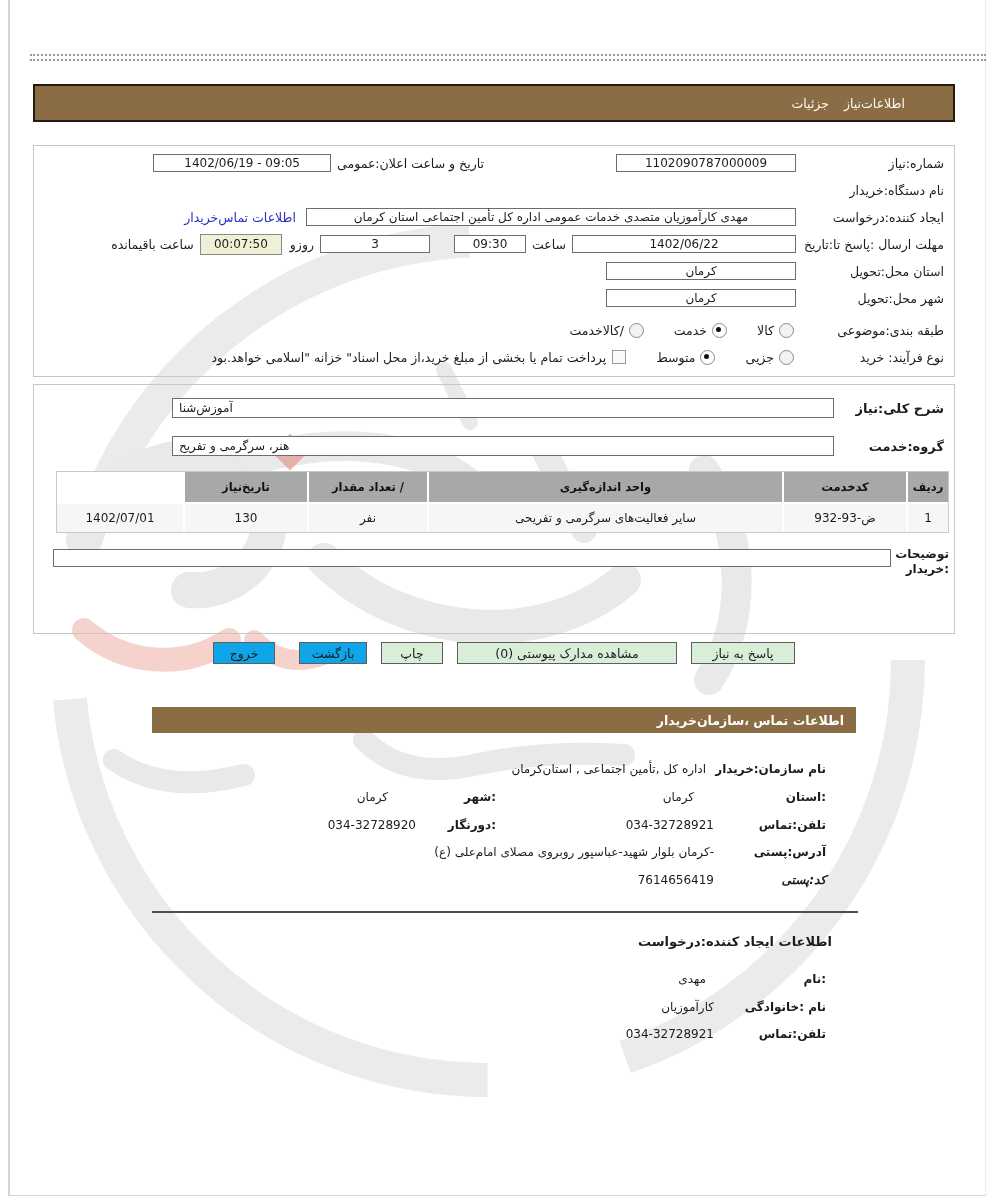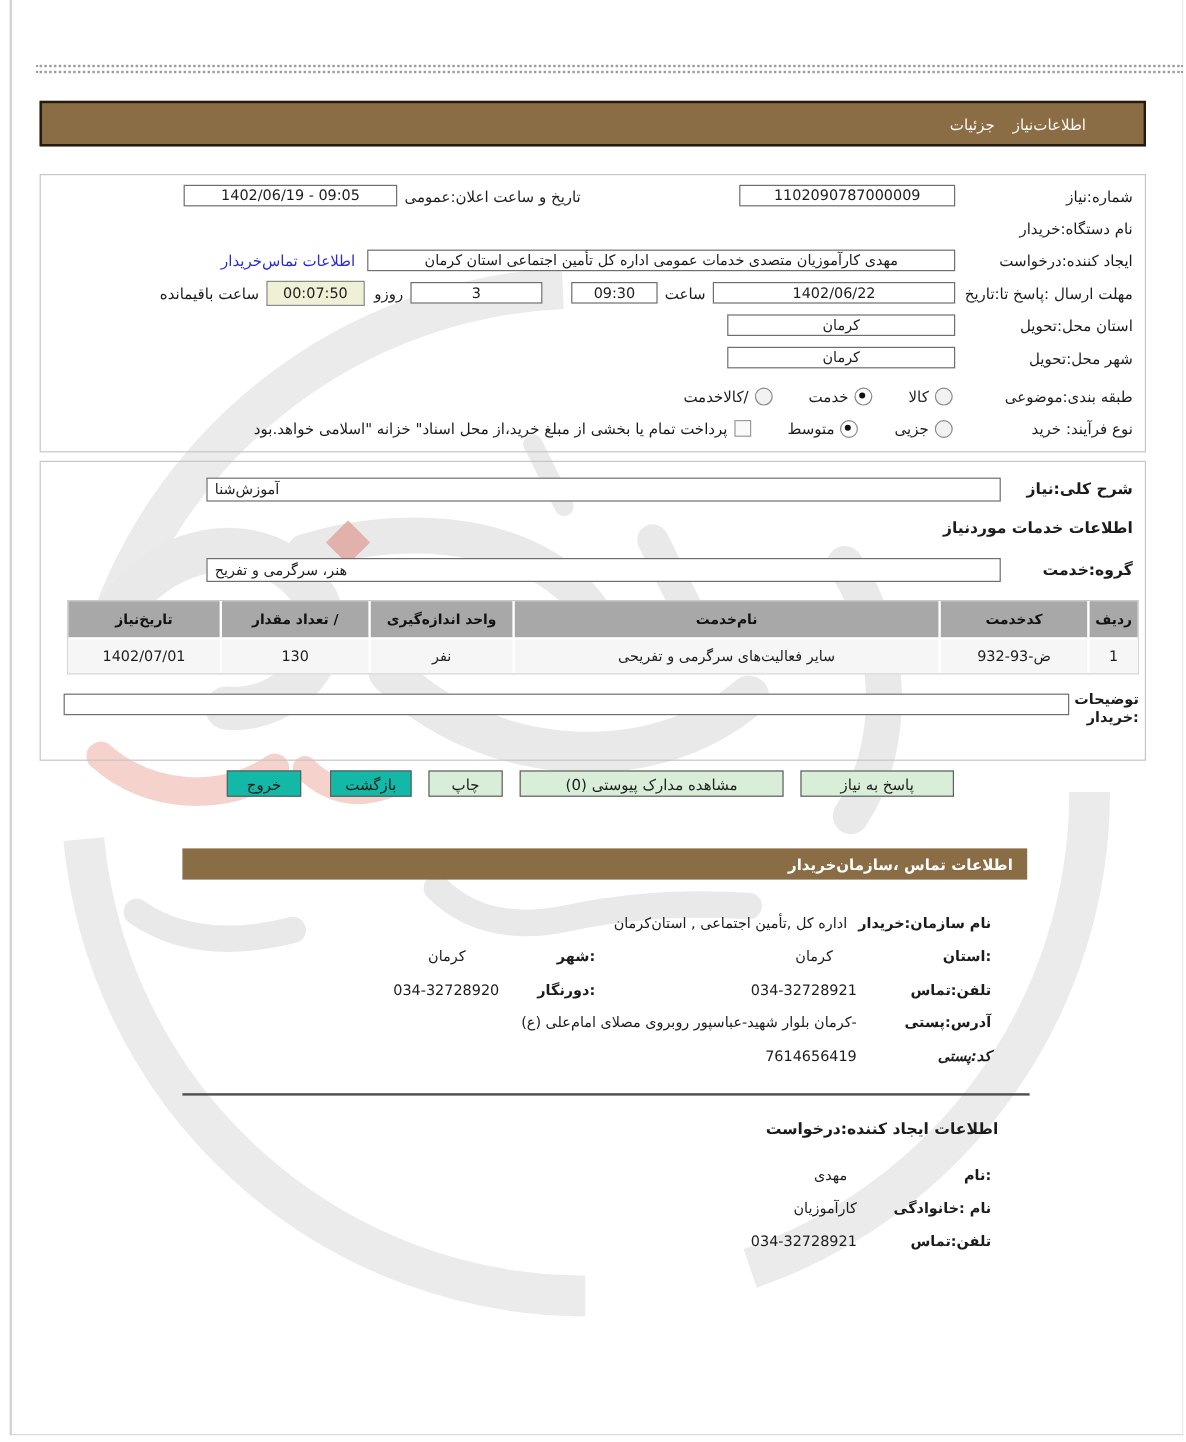--- a/index.html
+++ b/index.html
@@ -39,21 +39,21 @@
   .heading2{font-size:13px;font-weight:bold;margin:14px 10px 0 0;}
   
   .tbl{margin:14px 5px 0 22px;border:1px solid #c9c9c9;background:#fff;}
   .trow{display:grid;grid-template-columns:40px 122px auto 118px 122px 126px;gap:2px;direction:rtl;background:#fff;}
   .th{background:#a8a8a8;color:#111;font-weight:bold;font-size:11.5px;height:30px;display:flex;align-items:center;justify-content:center;}
   .td{background:#f6f6f6;font-size:12px;height:28px;display:flex;align-items:center;justify-content:center;margin-top:2px;}
   
   .btnrow{position:absolute;left:33px;top:642px;width:922px;direction:rtl;display:flex;align-items:center;padding-right:160px;box-sizing:border-box;gap:14px;}
   .btn{height:22px;border:1px solid #5e5e5e;font-size:12.5px;display:flex;align-items:center;justify-content:center;box-sizing:border-box;cursor:pointer;color:#1d1d1d;flex:none;}
   .btn.green{background:#d9eed9;}
-  .btn.pink{background:#14b8a6;}
+  .btn.pink{background:#0ea5e9;}
   
   .crow{position:absolute;left:152px;width:704px;height:22px;direction:rtl;font-size:12px;}
   .crow span{position:absolute;top:0;white-space:nowrap;}
   .hr2{position:absolute;left:152px;top:911px;width:706px;height:2px;background:#4e4e4e;}
 </style>
 </head>
 <body>
 
 <div class="page">
 
@@ -104,21 +104,21 @@
       </div>
 
       <div class="frow">
         <span class="flabel">ایجاد کننده:درخواست</span>
         <div class="ibox" style="width:490px;">مهدی کارآموزیان متصدی خدمات عمومی اداره کل تأمین اجتماعی استان کرمان</div>
         <span class="link">اطلاعات تماس‌خریدار</span>
       </div>
 
       <div class="frow">
         <span class="flabel">مهلت ارسال :پاسخ تا:تاریخ</span>
-        <div class="ibox ltr" style="width:202px;">1402/06/22</div>
+        <div class="ibox ltr" style="width:224px;">1402/06/22</div>
         <span style="margin-right:6px;">ساعت</span>
         <div class="ibox ltr" style="width:72px;margin-right:6px;">09:30</div>
         <div class="ibox ltr" style="width:110px;margin-right:24px;">3</div>
         <span style="margin-right:6px;">روزو</span>
         <div class="cdown ltr" style="margin-right:8px;">00:07:50</div>
         <span style="margin-right:6px;">ساعت باقیمانده</span>
       </div>
 
       <div class="frow">
         <span class="flabel">استان محل:تحویل</span>
@@ -163,32 +163,30 @@
       </div>
     </div>
 
     <div class="box box2">
 
       <div class="frow" style="margin-top:12px;height:22px;">
         <span class="b" style="width:110px;flex:none;font-size:13px;">شرح کلی:نیاز</span>
         <div class="ibox tall ta-r" style="width:662px;">آموزش‌شنا</div>
       </div>
 
-      <div class="heading2">اطلاعات خدمات موردنیاز</div>
 
       <div class="frow" style="margin-top:16px;height:22px;">
         <span class="b" style="width:110px;flex:none;font-size:13px;">گروه:خدمت</span>
         <div class="ibox tall ta-r" style="width:662px;">هنر، سرگرمی و تفریح</div>
       </div>
 
       <div class="tbl">
         <div class="trow">
           <div class="th">ردیف</div>
           <div class="th">کدخدمت</div>
-          <div class="th">نام‌خدمت</div>
           <div class="th">واحد اندازه‌گیری</div>
           <div class="th">/ تعداد مقدار</div>
           <div class="th">تاریخ‌نیاز</div>
         </div>
         <div class="trow">
           <div class="td">1</div>
           <div class="td">ض-93-932</div>
           <div class="td">سایر فعالیت‌های سرگرمی و تفریحی</div>
           <div class="td">نفر</div>
           <div class="td">130</div>
@@ -199,21 +197,21 @@
       <div class="frow" style="margin-top:14px;align-items:flex-start;padding-right:5px;">
         <span class="b" style="width:58px;flex:none;font-size:12px;line-height:15px;">
           <span>توضیحات</span><br>
           <span>:خریدار</span>
         </span>
         <div class="ibox" style="width:838px;margin-top:2px;"></div>
       </div>
     </div>
 
     <div class="btnrow">
-      <div class="btn green" style="width:128px;">پاسخ به نیاز</div>
+      <div class="btn green" style="width:104px;">پاسخ به نیاز</div>
       <div class="btn green" style="width:220px;">مشاهده مدارک پیوستی (0)</div>
       <div class="btn green" style="width:62px;">چاپ</div>
       <div class="btn pink" style="width:68px;">بازگشت</div>
       <div class="btn pink" style="width:62px;margin-right:10px;">خروج</div>
     </div>
 
     <div class="bar2">
       <span>اطلاعات  تماس ،سازمان‌خریدار</span>
     </div>
 

